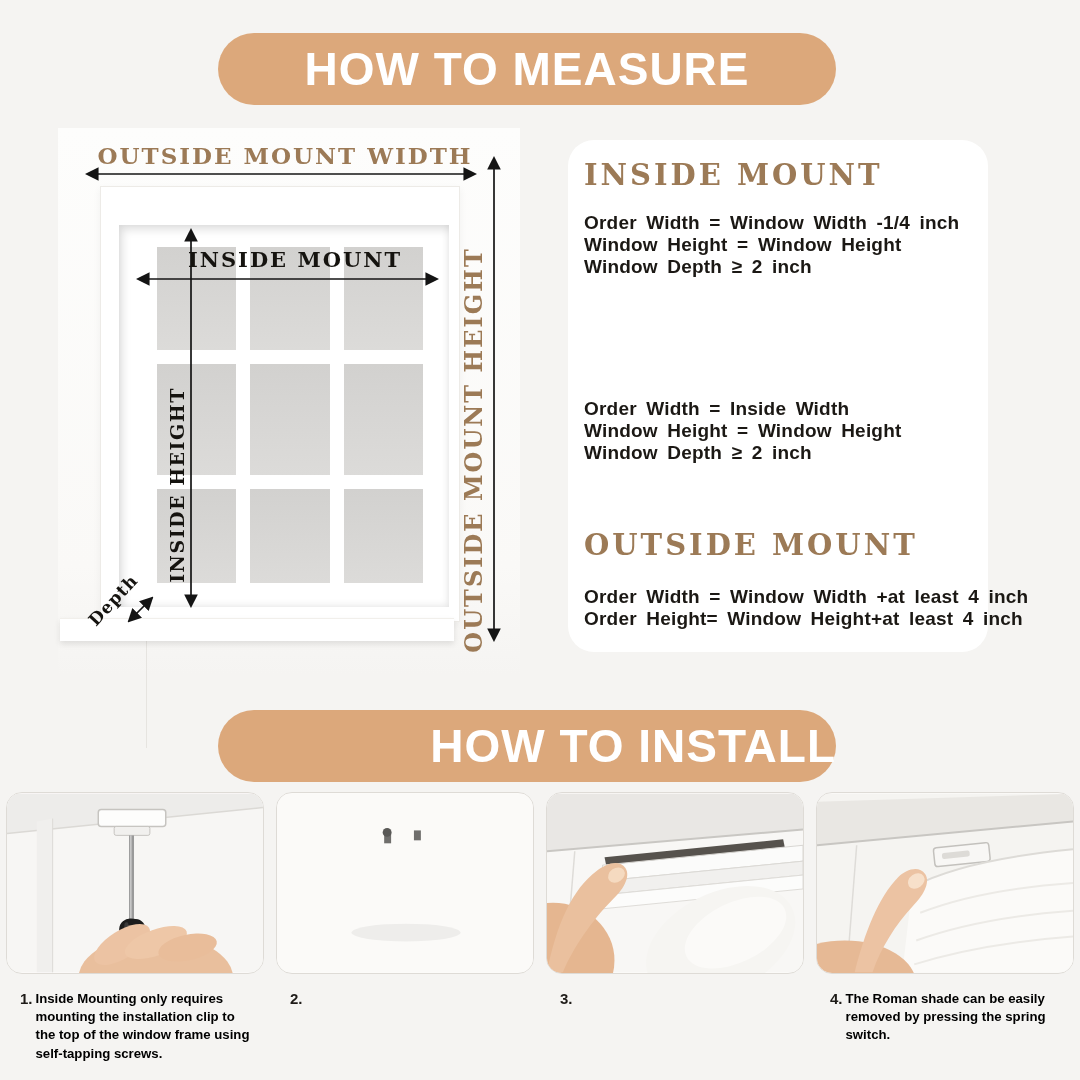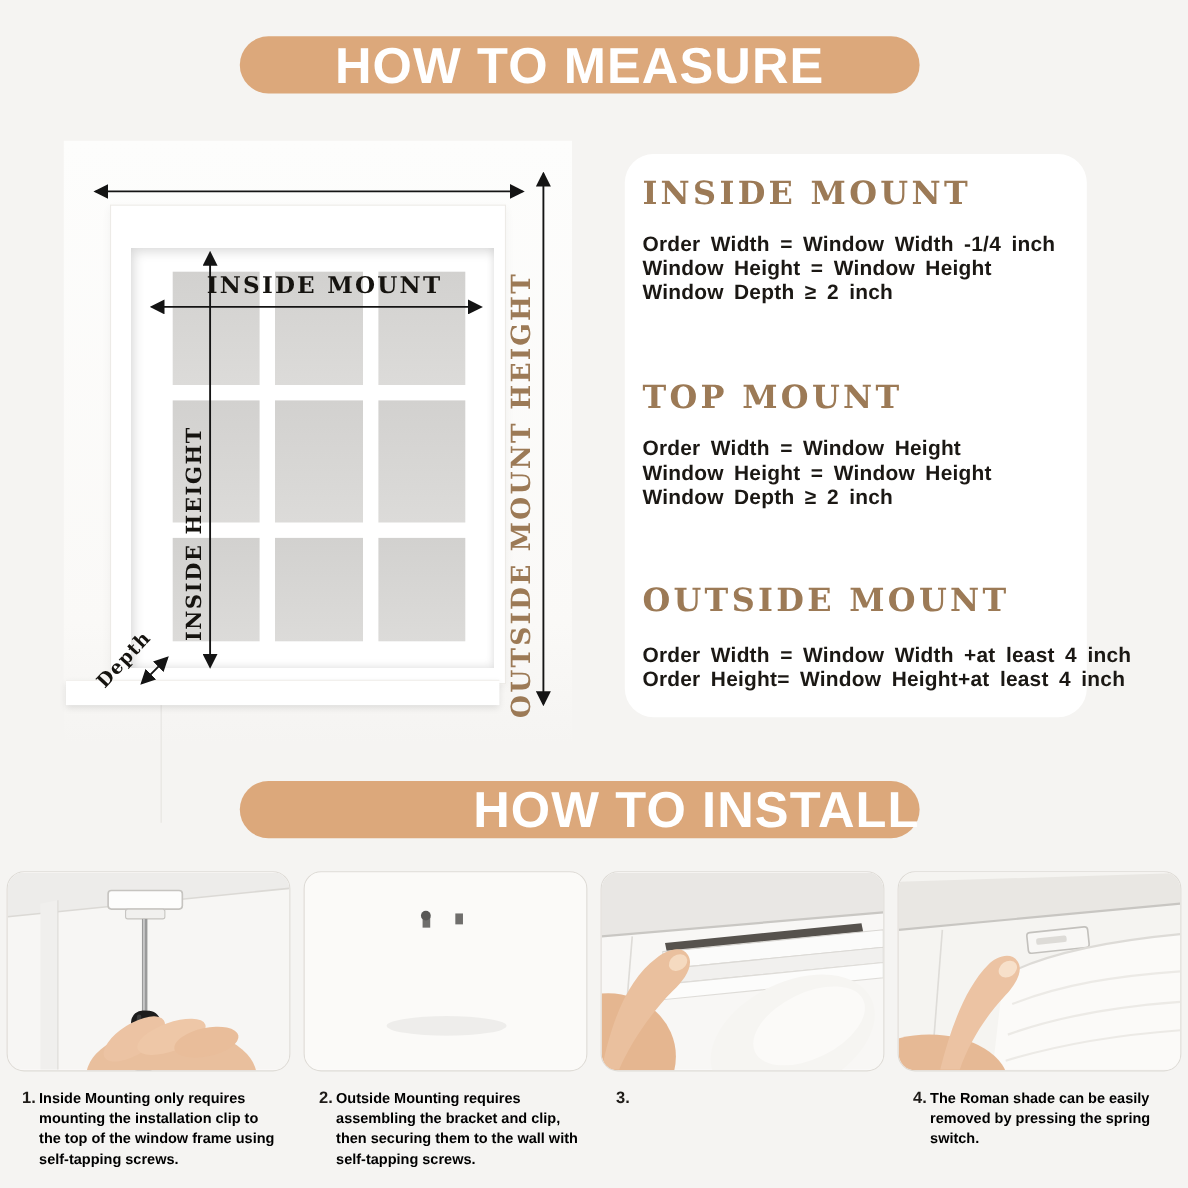--- a/index.html
+++ b/index.html
@@ -1,20 +1,20 @@
 <!DOCTYPE html>
 <html><head>
 <meta charset="utf-8">
 <style>
   html,body{margin:0;padding:0;background:#e9e8e6;}
   .page{position:relative;width:1080px;height:1080px;background:#f5f4f2;overflow:hidden;
         font-family:"Liberation Sans",sans-serif;margin:0 auto;}
 
   
-  .pill{position:absolute;left:218px;width:618px;height:52px;background:#dca87b;border-radius:37px;
+  .pill{position:absolute;left:218px;width:618px;height:72px;background:#dca87b;border-radius:37px;
         display:flex;align-items:center;justify-content:center;}
   .pill span{color:#fff;font-size:46px;font-weight:bold;letter-spacing:1px;
         font-family:"Liberation Sans",sans-serif;}
   .pill.measure{top:33px;}
   .pill.install{top:710px;justify-content:flex-end;}
 
   
   .wall{position:absolute;left:58px;top:128px;width:462px;height:548px;
         background:linear-gradient(180deg,#fdfdfc 0%,#faf9f7 80%,#f5f4f2 100%);}
   .wall-corner{position:absolute;left:88px;top:200px;width:1px;height:420px;background:#e6e4e0;}
@@ -100,40 +100,38 @@
         <path d="M0,0 L10,5 L0,10 z" fill="#141414"></path>
       </marker>
     </defs>
     <line x1="87" y1="174" x2="475" y2="174" stroke="#141414" stroke-width="1.7" marker-start="url(#ah)" marker-end="url(#ah)"></line>
     <line x1="494" y1="158" x2="494" y2="640" stroke="#141414" stroke-width="1.7" marker-start="url(#ah)" marker-end="url(#ah)"></line>
     <line x1="138" y1="279" x2="437" y2="279" stroke="#141414" stroke-width="1.7" marker-start="url(#ah)" marker-end="url(#ah)"></line>
     <line x1="191" y1="230" x2="191" y2="606" stroke="#141414" stroke-width="1.7" marker-start="url(#ah)" marker-end="url(#ah)"></line>
     <line x1="129" y1="621" x2="152" y2="598" stroke="#141414" stroke-width="1.7" marker-start="url(#ah)" marker-end="url(#ah)"></line>
   </svg>
 
+  <div class="dlabel h lbl-ow">OUTSIDE MOUNT WIDTH</div>
   <div class="dlabel v lbl-oh">OUTSIDE MOUNT HEIGHT</div>
   <div class="dlabel h lbl-im">INSIDE MOUNT</div>
   <div class="dlabel v lbl-ih">INSIDE HEIGHT</div>
   <div class="dlabel lbl-depth">Depth</div>
 
   <div class="mcard">
     <div class="msec s1h">
       <div class="mhead">INSIDE MOUNT</div>
     </div>
     <div class="mlines s1l">
       <div class="fline">Order Width = Window Width -1/4 inch</div>
       <div class="fline">Window Height = Window Height</div>
       <div class="fline">Window Depth ≥ 2 inch</div>
     </div>
 
-    <div class="msec s2h">
-      <div class="mhead">TOP MOUNT</div>
-    </div>
     <div class="mlines s2l">
-      <div class="fline">Order Width = Window Height</div>
+      <div class="fline">Order Width = Inside Width</div>
       <div class="fline">Window Height = Window Height</div>
       <div class="fline">Window Depth ≥ 2 inch</div>
     </div>
 
     <div class="msec s3h">
       <div class="mhead">OUTSIDE MOUNT</div>
     </div>
     <div class="mlines s3l">
       <div class="fline">Order Width = Window Width +at least 4 inch</div>
       <div class="fline">Order Height= Window Height+at least 4 inch</div>
@@ -189,21 +187,20 @@
           <polygon points="152,80 192,74 196,128 158,134" fill="#f5f4f2" stroke="#c0beba" stroke-width="1.5"></polygon>
           <polygon points="160,92 186,88 188,116 164,120" fill="#eae8e5"></polygon>
           <ellipse cx="22" cy="186" rx="88" ry="48" fill="#e7bb99"></ellipse>
           <path d="M0,180 C30,152 68,132 104,114 C118,107 132,102 138,109 C144,117 134,127 121,133 C88,149 48,172 18,180 Z" fill="#ecc3a3"></path>
           <ellipse cx="128" cy="115" rx="9" ry="6" fill="#f6dcc3" transform="rotate(-25 128 115)"></ellipse>
         </rect>
           </svg>
       </div>
       <div class="cap">
         <span class="num">2.</span>
-        <span class="txt">Outside Mounting requires assembling the bracket and clip, then securing them to the wall with self-tapping screws.</span>
       </div>
     </div>
 
     <div class="step">
       <div class="photo">
         <svg viewBox="0 0 258 180">
           <rect x="0" y="0" width="258" height="180" fill="#f8f7f5"></rect>
           <polygon points="0,0 258,0 258,36 0,58" fill="#e9e7e4"></polygon>
           <line x1="0" y1="58" x2="258" y2="36" stroke="#c9c7c3" stroke-width="2"></line>
           <line x1="28" y1="58" x2="18" y2="180" stroke="#dedcd8" stroke-width="1.5"></line>

